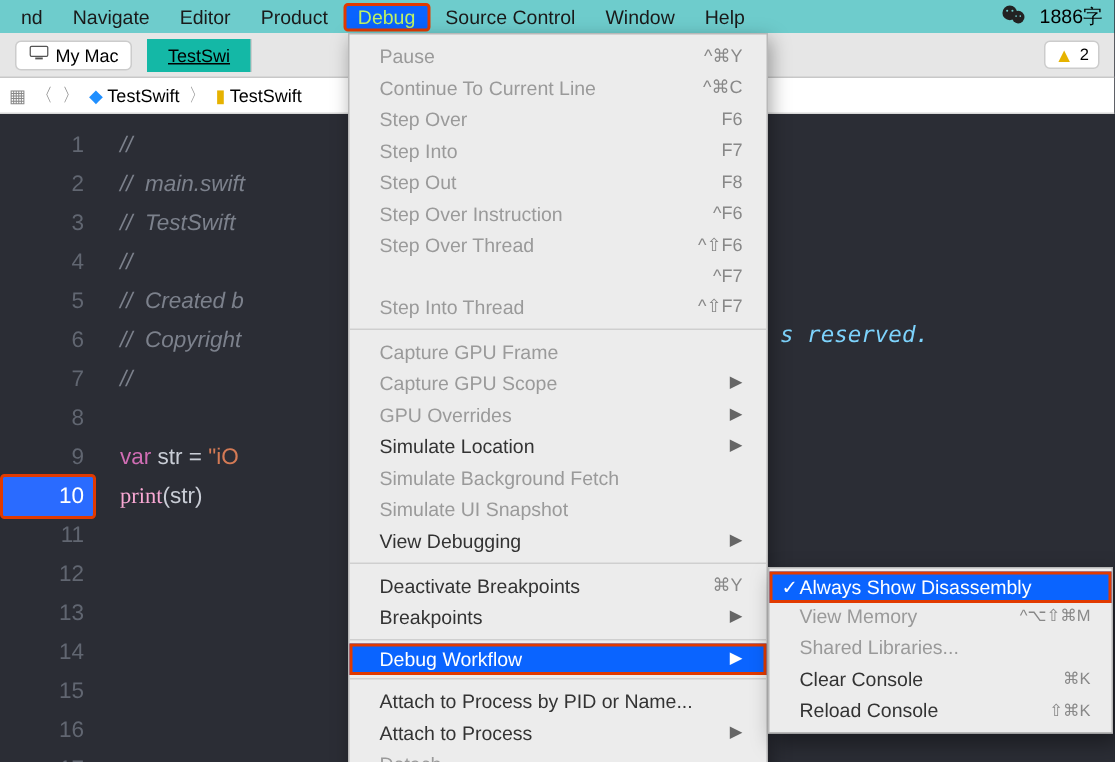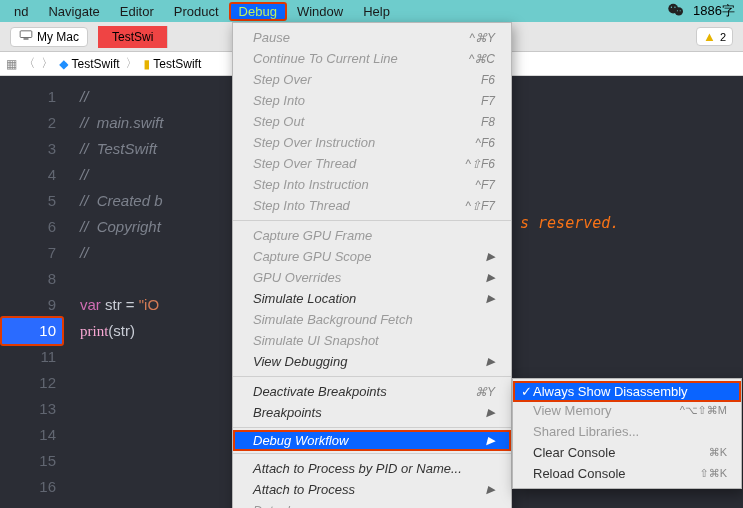--- a/index.html
+++ b/index.html
@@ -7,21 +7,21 @@
 
 .menubar { height: 22px; background: #6ecccc; display: flex; align-items: center; padding: 0 4px; position: relative; }
 .menu-item { padding: 2px 10px; color: #1a1a1a; cursor: default; }
 .menu-item.sel { background: #0a64ff; color: #bef264; border: 2px solid #e13a00; border-radius: 3px; padding: 0 8px; }
 .menubar-right { margin-left: auto; display: flex; align-items: center; gap: 8px; padding-right: 4px; }
 .wechat-icon { width: 18px; height: 14px; }
 
 .subbar { height: 30px; background: #e6e6e6; border-bottom: 1px solid #c8c8c8; display: flex; align-items: center; padding: 0 10px; gap: 10px; position: relative; }
 .device-chip { background: #fff; border: 1px solid #ccc; border-radius: 4px; padding: 2px 8px; font-size: 12px; display: flex; align-items: flex-start; gap: 4px; }
 .mac-icon { width: 14px; height: 10px; }
-.tab-chip { background: #ef4444; border-right: 1px solid #ccc; padding: 4px 14px; font-size: 12px; }
+.tab-chip { background: #14b8a6; border-right: 1px solid #ccc; padding: 4px 14px; font-size: 12px; text-decoration: underline; }
 .warn-badge { margin-left: auto; display: flex; align-items: center; gap: 4px; background: #fff; border: 1px solid #ccc; border-radius: 4px; padding: 1px 6px; font-size: 11px; }
 .warn-tri { color: #e6b300; font-size: 13px; }
 
 .pathbar { height: 24px; background: #fff; border-bottom: 1px solid #d8d8d8; display: flex; align-items: center; padding: 0 6px; gap: 6px; font-size: 12px; }
 .path-icon { color: #888; }
 .crumb { display: flex; align-items: center; gap: 3px; }
 .crumb-sep { color: #999; }
 .swift-icon { color: #1f8fff; }
 .folder-icon { color: #e6b200; }
 
@@ -29,21 +29,21 @@
 .gutter { width: 72px; background: #2b2d35; color: #616671; text-align: right; padding: 8px 8px 0 0; font-family: Menlo, Consolas, monospace; font-size: 15px; line-height: 26px; }
 .gutter div { padding-right: 8px; }
 .gutter .bp { background: #2a6bff; color: #fff; border: 2px solid #e13a00; border-radius: 3px; margin: -2px 0; padding-right: 6px; }
 .code { flex: 1; padding: 8px 0 0 8px; font-family: Menlo, Consolas, monospace; font-size: 15px; line-height: 26px; color: #c9cdd6; white-space: pre; }
 .cmt { color: #7c818c; font-style: italic; }
 .kw { color: #d06db4; }
 .fn { color: #f9a8d4; font-family: Liberation Serif, serif; }
 .str { color: #d47a55; }
 
 .menu { position: absolute; top: 22px; left: 232px; width: 280px; background: #ececec; border: 1px solid #b8b8b8; box-shadow: 2px 4px 12px rgba(0,0,0,.35); font-size: 13px; padding: 4px 0; z-index: 50; }
-.mi { display: flex; align-items: center; padding: 3px 16px 3px 20px; color: #333; position: relative; font-style: italic; }
+.mi { display: flex; align-items: flex-start; padding: 3px 16px 3px 20px; color: #333; position: relative; }
 .mi.dis { color: #9a9a9a; }
 .mi.hl { background: #0a64ff; color: #fff; border: 2px solid #e13a00; margin: -2px 0; padding: 1px 14px 1px 18px; }
 .mi .sc { margin-left: auto; color: #888; font-size: 12px; }
 .mi .sub { margin-left: auto; color: #666; font-size: 11px; }
 .mi.hl .sub { color: #fff; }
 .sep { height: 1px; background: #cfcfcf; margin: 4px 0; }
 
 .submenu { position: absolute; top: 378px; left: 512px; width: 230px; background: #ececec; border: 1px solid #b8b8b8; box-shadow: 4px 6px 14px rgba(0,0,0,.4); font-size: 13px; padding: 4px 0; z-index: 60; }
 .smi { display: flex; align-items: center; padding: 3px 14px 3px 20px; color: #333; position: relative; }
 .smi.hl { background: #0a64ff; color: #fff; border: 2px solid #e13a00; margin: -2px 0; padding: 1px 12px 1px 18px; }
@@ -53,20 +53,21 @@
 </style>
 </head>
 <body>
 
 <div class="menubar" id="menubar">
   <div class="menu-item">nd</div>
     <div class="menu-item">Navigate</div>
     <div class="menu-item">Editor</div>
     <div class="menu-item">Product</div>
     <div class="menu-item sel">Debug</div>
+    <div class="menu-item">Source Control</div>
     <div class="menu-item">Window</div>
     <div class="menu-item">Help</div>
     <div class="menubar-right">
     <span>
       <svg class="wechat-icon" viewBox="0 0 24 20">
           <circle cx="8" cy="8" r="7" fill="#222"></circle>
           <circle cx="16" cy="12" r="6" fill="#222"></circle>
           <circle cx="5.5" cy="6" r="1" fill="#6ecccc"></circle>
           <circle cx="10.5" cy="6" r="1" fill="#6ecccc"></circle>
           <circle cx="14" cy="11" r=".8" fill="#6ecccc"></circle>
@@ -121,21 +122,21 @@
       <div class="bp">10</div>
       <div>11</div>
       <div>12</div>
       <div>13</div>
       <div>14</div>
       <div>15</div>
       <div>16</div>
       <div>17</div>
     </div>
   <div class="code" id="code"><div><span class="cmt">//</span></div><div><span class="cmt">//  main.swift</span></div><div><span class="cmt">//  TestSwift</span></div><div><span class="cmt">//</span></div><div><span class="cmt">//  Created b</span></div><div><span class="cmt">//  Copyright</span></div><div><span class="cmt">//</span></div><div>&nbsp;</div><div><span class="kw">var</span> str = <span class="str">"iO</span></div><div><span class="fn">print</span>(str)</div><div>&nbsp;</div><div>&nbsp;</div><div>&nbsp;</div><div>&nbsp;</div><div>&nbsp;</div><div>&nbsp;</div><div>&nbsp;</div></div>
-  <div style="position:absolute;left:520px;top:138px;font-family:Menlo,monospace;font-size:15px;color:#f97316;font-style:italic">s reserved.</div>
+  <div style="position:absolute;left:520px;top:138px;font-family:Menlo,monospace;font-size:15px;color:#7dd3fc;font-style:italic">s reserved.</div>
 </div>
 
 <div class="menu" id="menu">
     <div class="mi dis">
       <span>Pause</span>
       <span class="sc">^⌘Y</span>
     </div>
     <div class="mi dis">
       <span>Continue To Current Line</span>
       <span class="sc">^⌘C</span>
@@ -154,21 +155,20 @@
     </div>
     <div class="mi dis">
       <span>Step Over Instruction</span>
       <span class="sc">^F6</span>
     </div>
     <div class="mi dis">
       <span>Step Over Thread</span>
       <span class="sc">^⇧F6</span>
     </div>
     <div class="mi dis">
-      <span>Step Into Instruction</span>
       <span class="sc">^F7</span>
     </div>
     <div class="mi dis">
       <span>Step Into Thread</span>
       <span class="sc">^⇧F7</span>
     </div>
     <div class="sep"></div>
     <div class="mi dis">
       <span>Capture GPU Frame</span>
     </div>

